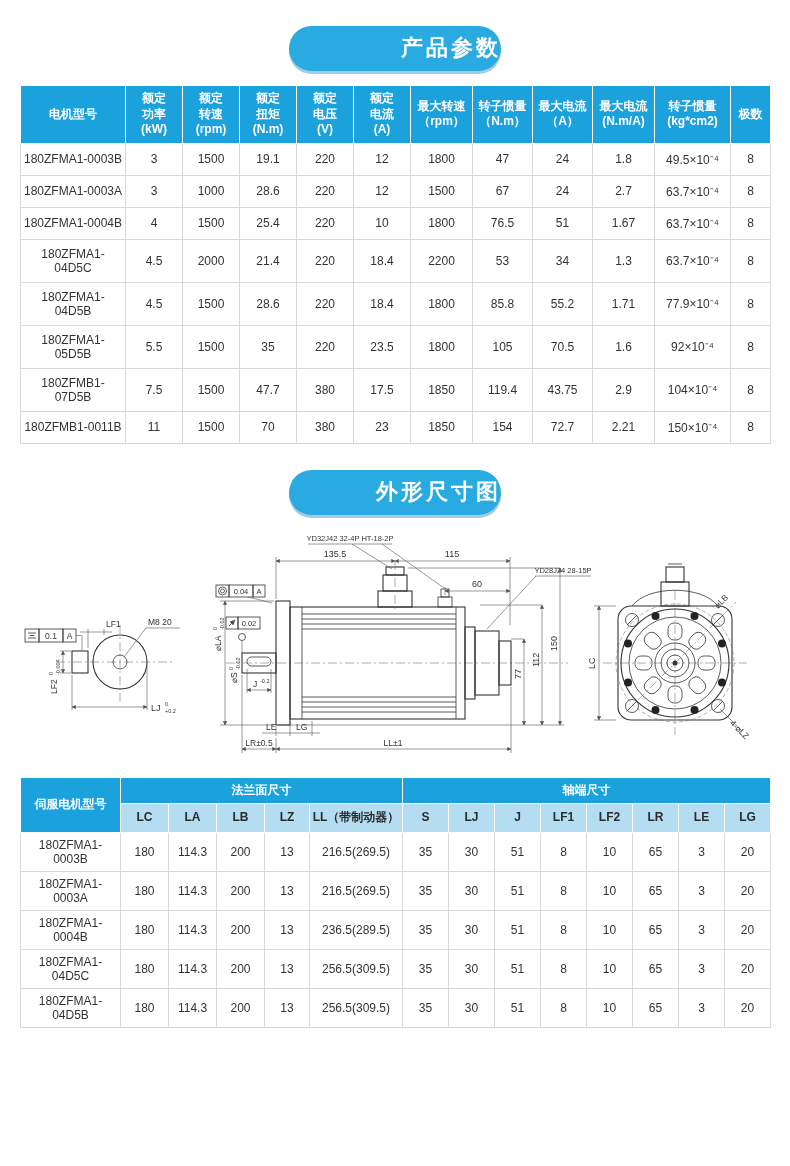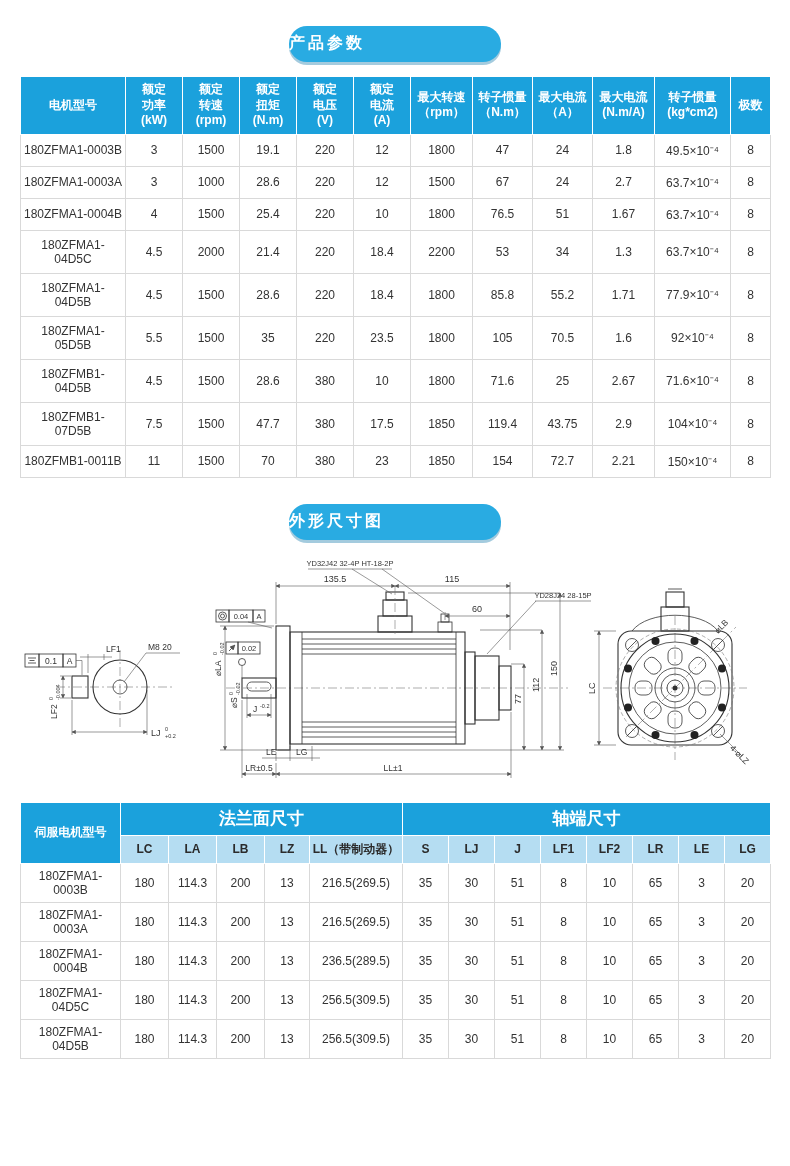--- a/index.html
+++ b/index.html
@@ -1,34 +1,34 @@
 <!DOCTYPE html>
 <html><head>
 <meta charset="utf-8">
 <style>
   * { box-sizing: border-box; }
   html,body { margin:0; padding:0; background:#fff; }
   body { width:790px; font-family:"Liberation Sans", sans-serif; color:#333; }
   .page { width:790px; padding:0 20px 14px 20px; }
 
   .pill { width:212px; margin:26px auto 14px auto; background:#29abe2;
-          color:#fff; text-align:left; font-size:16px; font-weight:bold;
+          color:#fff; text-align:right; font-size:22px; font-weight:bold;
           padding:7px 0 8px 0; border-radius:26px; letter-spacing:3px;
           box-shadow:0 3px 0 rgba(16,118,168,.38); }
 
   table { width:750px; border-collapse:collapse; table-layout:fixed; }
   thead th { background:#1ba1dc; color:#fff; font-weight:bold; border:1px solid #fff;
              padding:5px 2px; font-size:12px; line-height:1.3; white-space:pre-line;
              text-align:center; vertical-align:middle; }
   tbody td { border:1px solid #d9d9d9; background:#fff; text-align:center;
              font-size:12px; color:#333; vertical-align:middle; }
   #t1 tbody td { padding:7px 2px; }
   #t2 tbody td { padding:5px 2px; }
   #t2 thead tr.sub th { background:#b5ddf2; color:#2b2b2b; padding:6px 2px; }
-  #t2 thead th.grp { font-size:17px; }
+  #t2 thead th.grp { font-size:12px; }
 
   .drawing-wrap { width:750px; margin:2px 0 6px 0; }
   svg text { fill:#333; stroke:none; font-family:"Liberation Sans", sans-serif; }
   .dim  { stroke:#555; stroke-width:.6; fill:none; }
   .cl   { stroke:#777; stroke-width:.6; fill:none; stroke-dasharray:9 3 2 3; }
   .dash { stroke:#777; stroke-width:.6; fill:none; stroke-dasharray:4 2.5; }
   .ol   { stroke:#333; stroke-width:1.1; fill:none; }
   .ol2  { stroke:#333; stroke-width:.8; fill:none; }
   .dimtext { font-size:9px; }
   .lbl     { font-size:8.5px; }
@@ -169,34 +169,20 @@
           <td>220</td>
           <td>23.5</td>
           <td>1800</td>
           <td>105</td>
           <td>70.5</td>
           <td>1.6</td>
           <td>92×10⁻⁴</td>
           <td>8</td>
         </tr>
         <tr>
-          <td>180ZFMB1-04D5B</td>
-          <td>4.5</td>
-          <td>1500</td>
-          <td>28.6</td>
-          <td>380</td>
-          <td>10</td>
-          <td>1800</td>
-          <td>71.6</td>
-          <td>25</td>
-          <td>2.67</td>
-          <td>71.6×10⁻⁴</td>
-          <td>8</td>
-        </tr>
-        <tr>
           <td>180ZFMB1-07D5B</td>
           <td>7.5</td>
           <td>1500</td>
           <td>47.7</td>
           <td>380</td>
           <td>17.5</td>
           <td>1850</td>
           <td>119.4</td>
           <td>43.75</td>
           <td>2.9</td>

